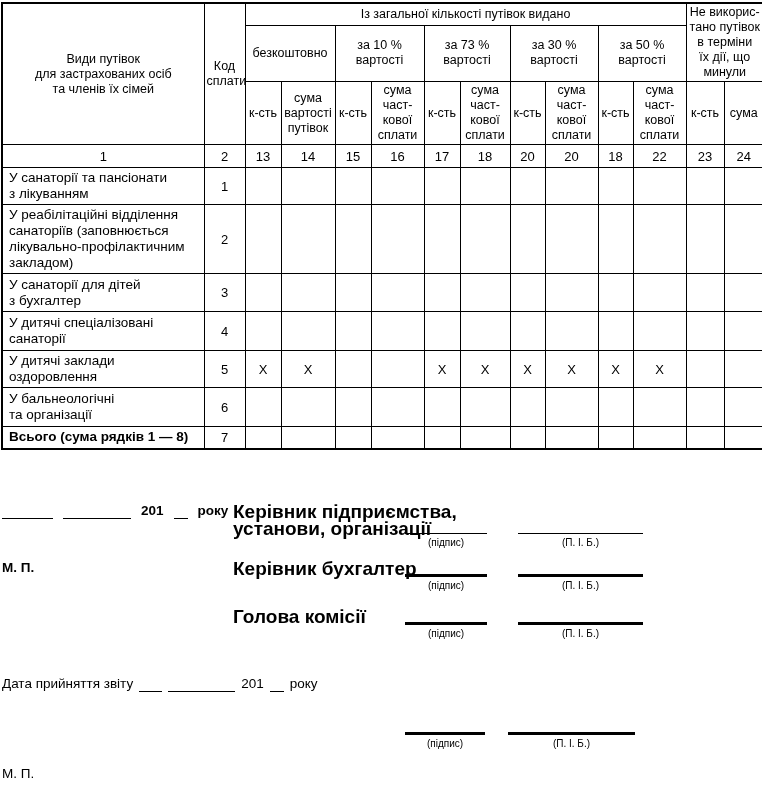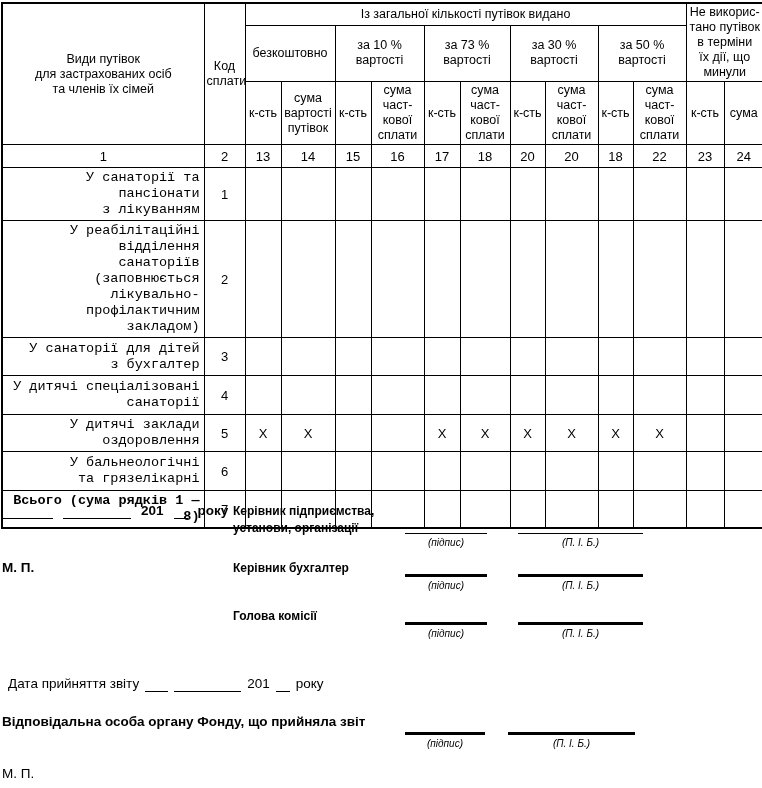--- a/index.html
+++ b/index.html
@@ -3,41 +3,41 @@
 <meta charset="utf-8">
 <style>
   * { box-sizing: border-box; }
   html, body { margin: 0; padding: 0; background: #fff; }
   body { font-family: "Liberation Sans", sans-serif; color: #000; }
   .page { position: relative; width: 762px; height: 788px; background: #fff; overflow: hidden; }
 
   table.grid { border-collapse: collapse; table-layout: fixed; width: 760px; margin: 2px 0 0 1px; border: 2px solid #000; }
   .grid td { border: 1px solid #000; text-align: center; vertical-align: middle; padding: 1px 2px; font-size: 12.5px; line-height: 15px; }
   .pre { white-space: pre-line; }
-  .grid td.lbl { text-align: right; padding: 2px 4px 2px 6px; font-size: 13.5px; line-height: 16px; font-family: Liberation Mono, monospace; }
+  .grid td.lbl { text-align: left; padding: 2px 4px 2px 6px; font-size: 13.5px; line-height: 16px; }
   .grid tr.nums td { font-size: 13px; }
   .grid tbody td.cell { font-size: 13px; }
   .grid td.code { font-size: 13px; }
   .b { font-weight: bold; }
 
   .abs { position: absolute; }
   .f-line { display: flex; align-items: flex-end; font-size: 13.5px; line-height: 16px; }
   .f-date { left: 2px; top: 503px; gap: 10px; font-weight: bold; }
-  .f-accept { left: 8px; top: 676px; gap: 6px; justify-content: flex-end; }
+  .f-accept { left: 2px; top: 676px; gap: 6px; justify-content: flex-end; }
   .blank { display: inline-block; border-bottom: 1px solid #000; height: 15px; }
   .w51 { width: 51px; } .w68 { width: 68px; } .w14 { width: 14px; }
   .w23 { width: 23px; } .w67 { width: 67px; }
 
-  .role { position: absolute; left: 233px; font-weight: bold; font-size: 12px; line-height: 17px; white-space: pre-line; }
+  .role { position: absolute; left: 233px; font-weight: bold; font-size: 19px; line-height: 17px; white-space: pre-line; }
   .seal { position: absolute; left: 2px; font-size: 13.5px; }
   .resp { position: absolute; left: 2px; top: 714px; font-weight: bold; font-size: 13.5px; }
 
   .sigline { position: absolute; height: 1px; background: #000; }
   .sigline.thick { height: 3px; }
-  .siglabel { position: absolute; font-style: italic; font-size: 10px; text-align: center; line-height: 12px; }
+  .siglabel { position: absolute; font-size: 10px; text-align: center; line-height: 12px; }
 </style>
 </head>
 <body>
 
 <div class="page">
 
   <table class="grid">
     <colgroup>
       <col style="width:202px">
         <col style="width:41px">
@@ -206,21 +206,21 @@
         <td class="cell">X</td>
         <td class="cell">X</td>
         <td class="cell">X</td>
         <td class="cell">X</td>
         <td class="cell">X</td>
         <td class="cell"></td>
         <td class="cell"></td>
       </tr>
       <tr style="height:39px">
         <td class="lbl pre">У бальнеологічні
-та грязелікарні</td>
+та організації</td>
         <td class="code">6</td>
         <td class="cell"></td>
         <td class="cell"></td>
         <td class="cell"></td>
         <td class="cell"></td>
         <td class="cell"></td>
         <td class="cell"></td>
         <td class="cell"></td>
         <td class="cell"></td>
         <td class="cell"></td>
@@ -279,21 +279,20 @@
 
   <div class="abs f-line f-accept">
     <span>Дата прийняття звіту</span>
     <span class="blank w23"></span>
     <span class="blank w67"></span>
     <span>201</span>
     <span class="blank w14"></span>
     <span>року</span>
   </div>
 
-  <div class="resp">Відповідальна особа органу Фонду, що прийняла звіт</div>
 
   <div class="sigline thick" style="left:405px;top:732px;width:80px"></div>
   <div class="siglabel" style="left:405px;top:738px;width:80px">(підпис)</div>
   <div class="sigline thick" style="left:508px;top:732px;width:127px"></div>
   <div class="siglabel" style="left:508px;top:738px;width:127px">(П. І. Б.)</div>
 
   <div class="seal" style="top:766px">М. П.</div>
 
 </div>
 

